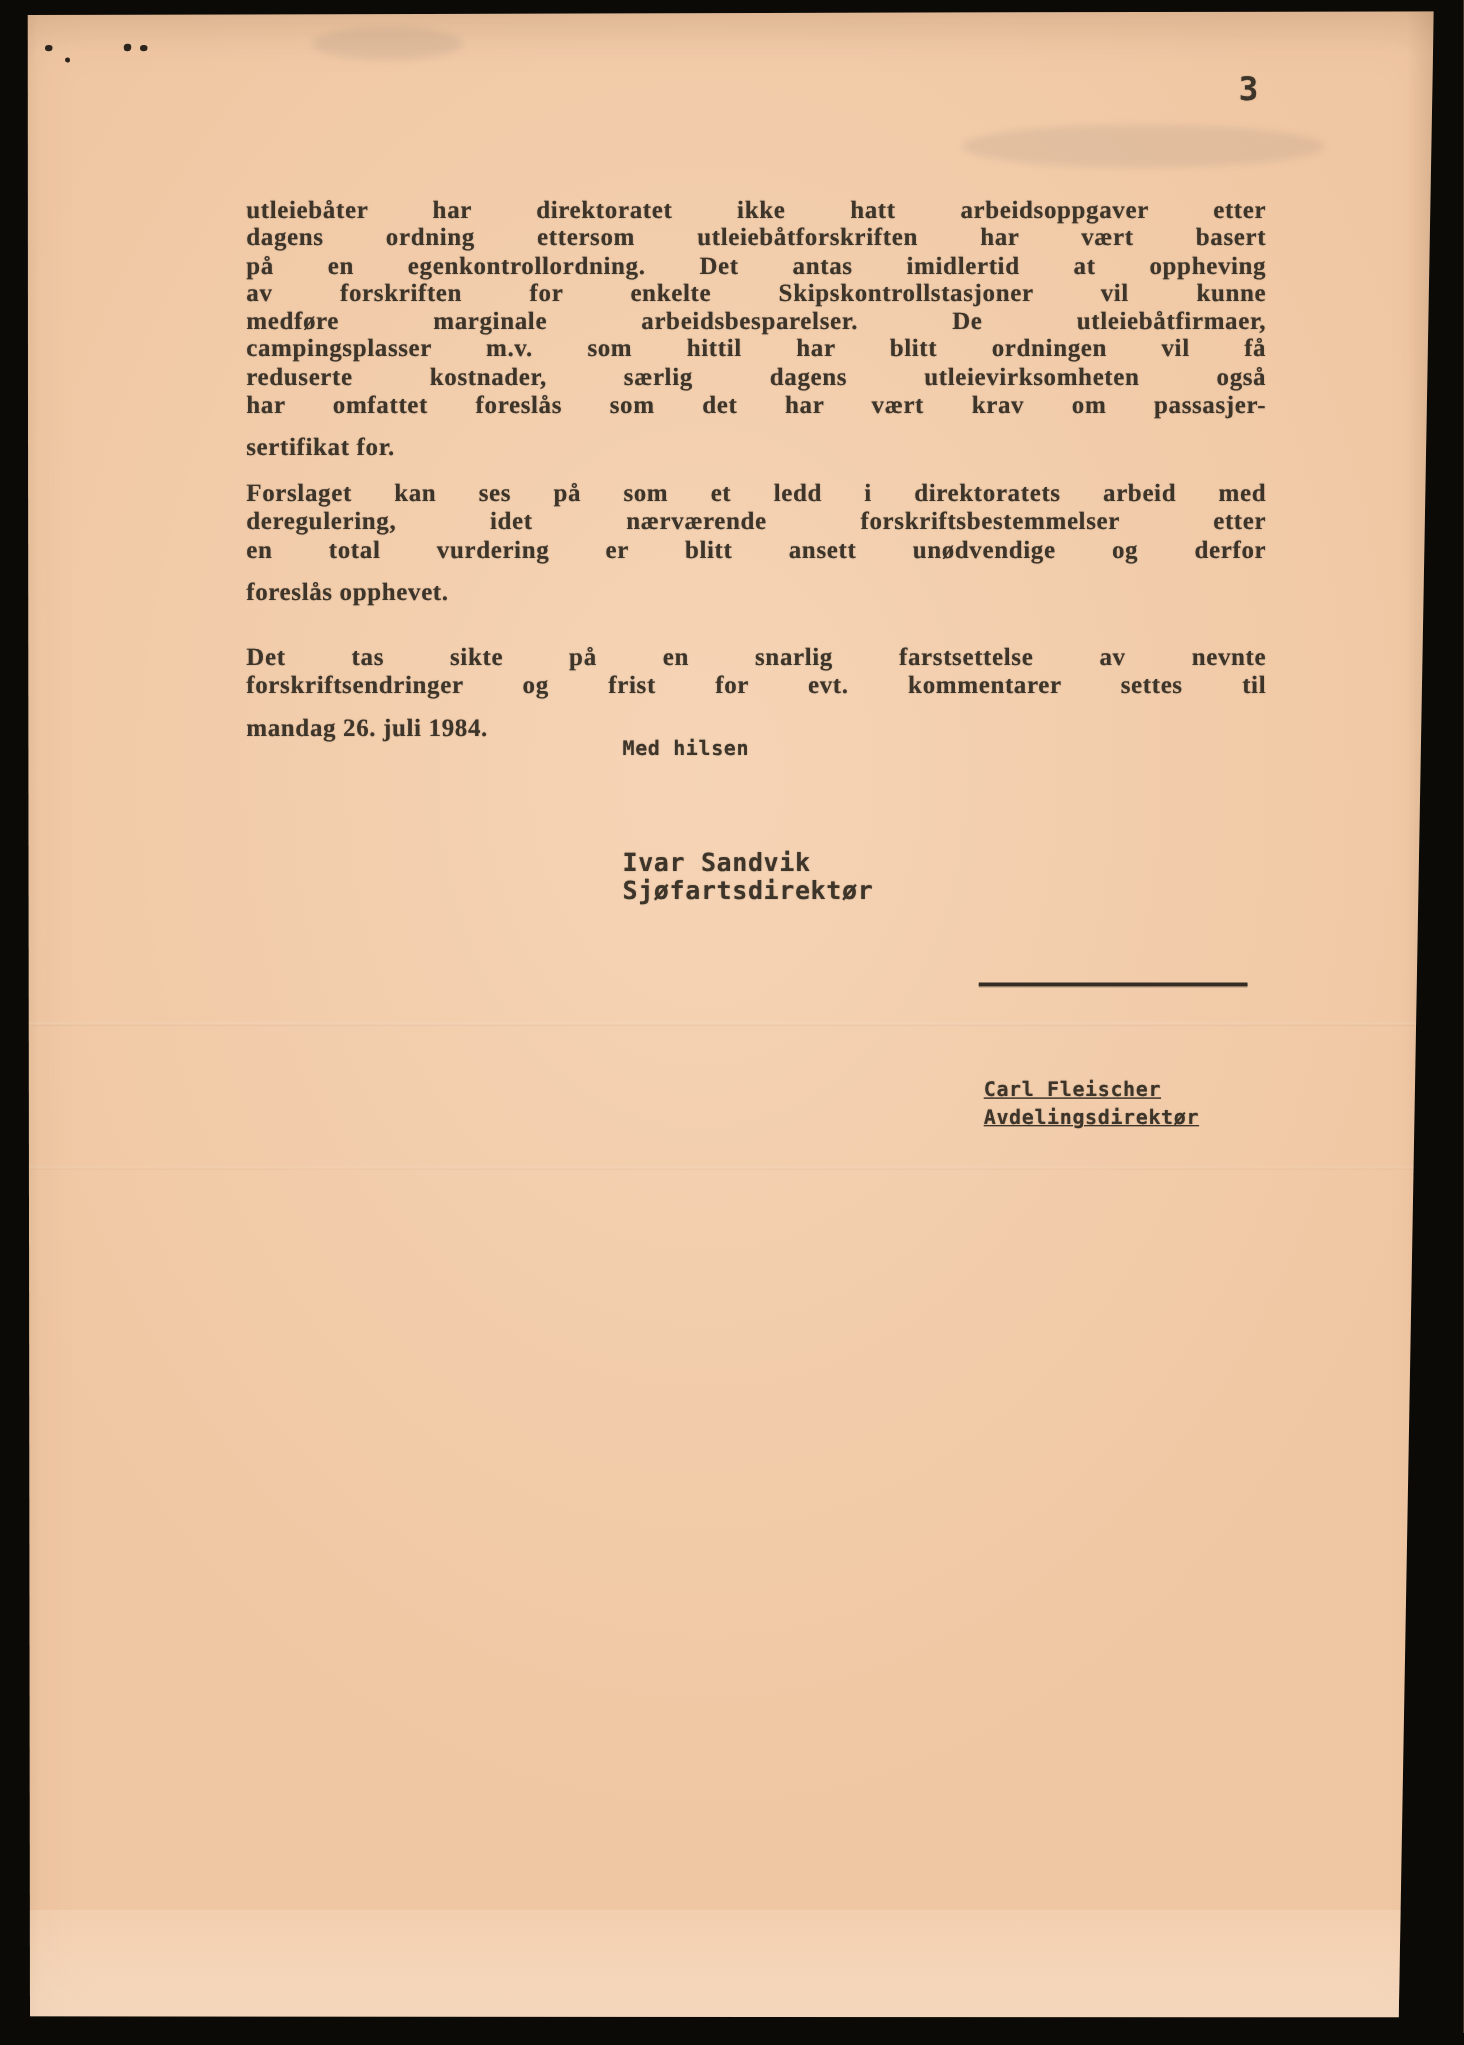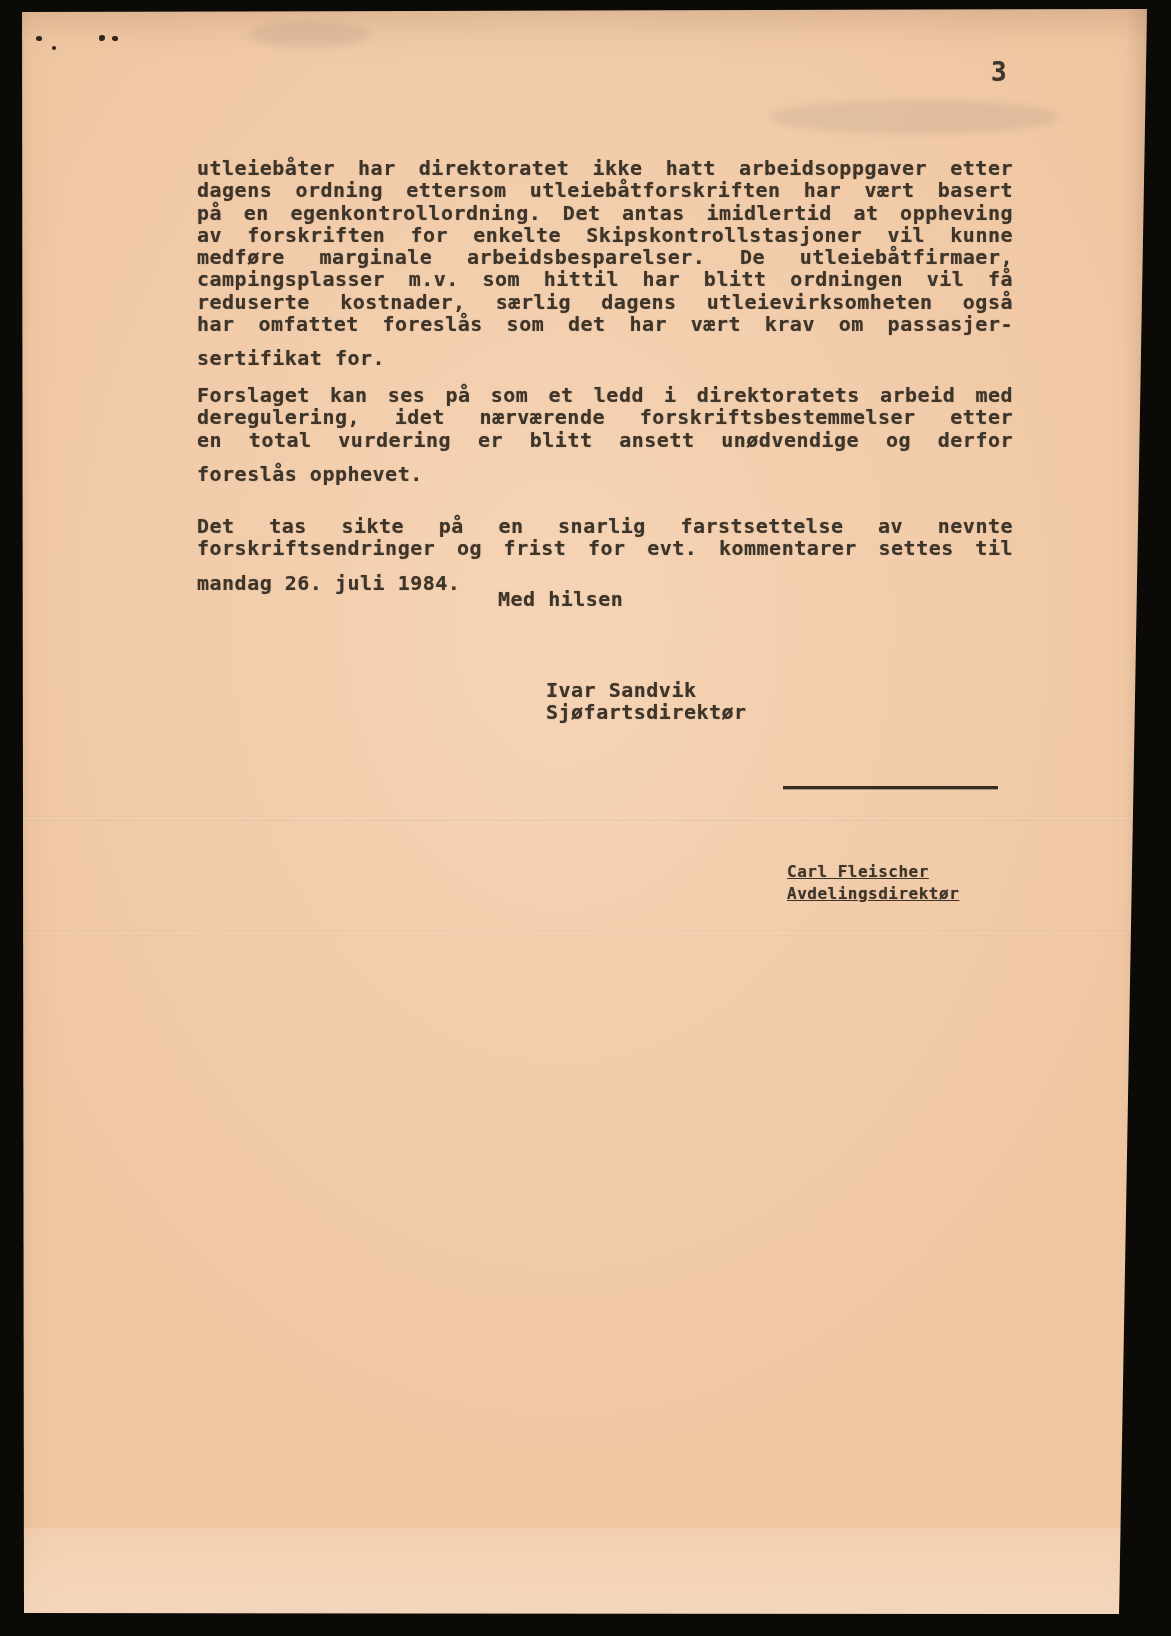--- a/index.html
+++ b/index.html
@@ -75,40 +75,40 @@
     line-height: 22.3px;
     letter-spacing: 0.5px;
   }
   .para-1 { top: 157px; }
   .para-2 { top: 384px; }
   .para-3 { top: 515px; }
   .tline {
     text-align: justify;
     text-align-last: justify;
     white-space: normal;
+    font-family: Liberation Serif, serif;
   }
   .tline.last {
     text-align: left;
     text-align-last: left;
     margin-top: 12px;
   }
   .closing {
     position: absolute;
     left: 498px; top: 588px;
-    font-size: 20px;
+    font-size: 16px;
     line-height: 22.3px;
     letter-spacing: 0.5px;
   }
   .signer-1 {
     position: absolute;
     left: 498px; top: 679px;
     font-size: 20px;
     line-height: 22.3px;
     letter-spacing: 0.5px;
-    margin-left: 48px;
   }
   .signature-line {
     position: absolute;
     left: 783px; top: 786px;
     width: 215px; height: 3px;
     background: #352d23;
     box-shadow: 0 1px 0 rgba(53,45,35,0.35);
   }
   .signer-2 {
     position: absolute;

